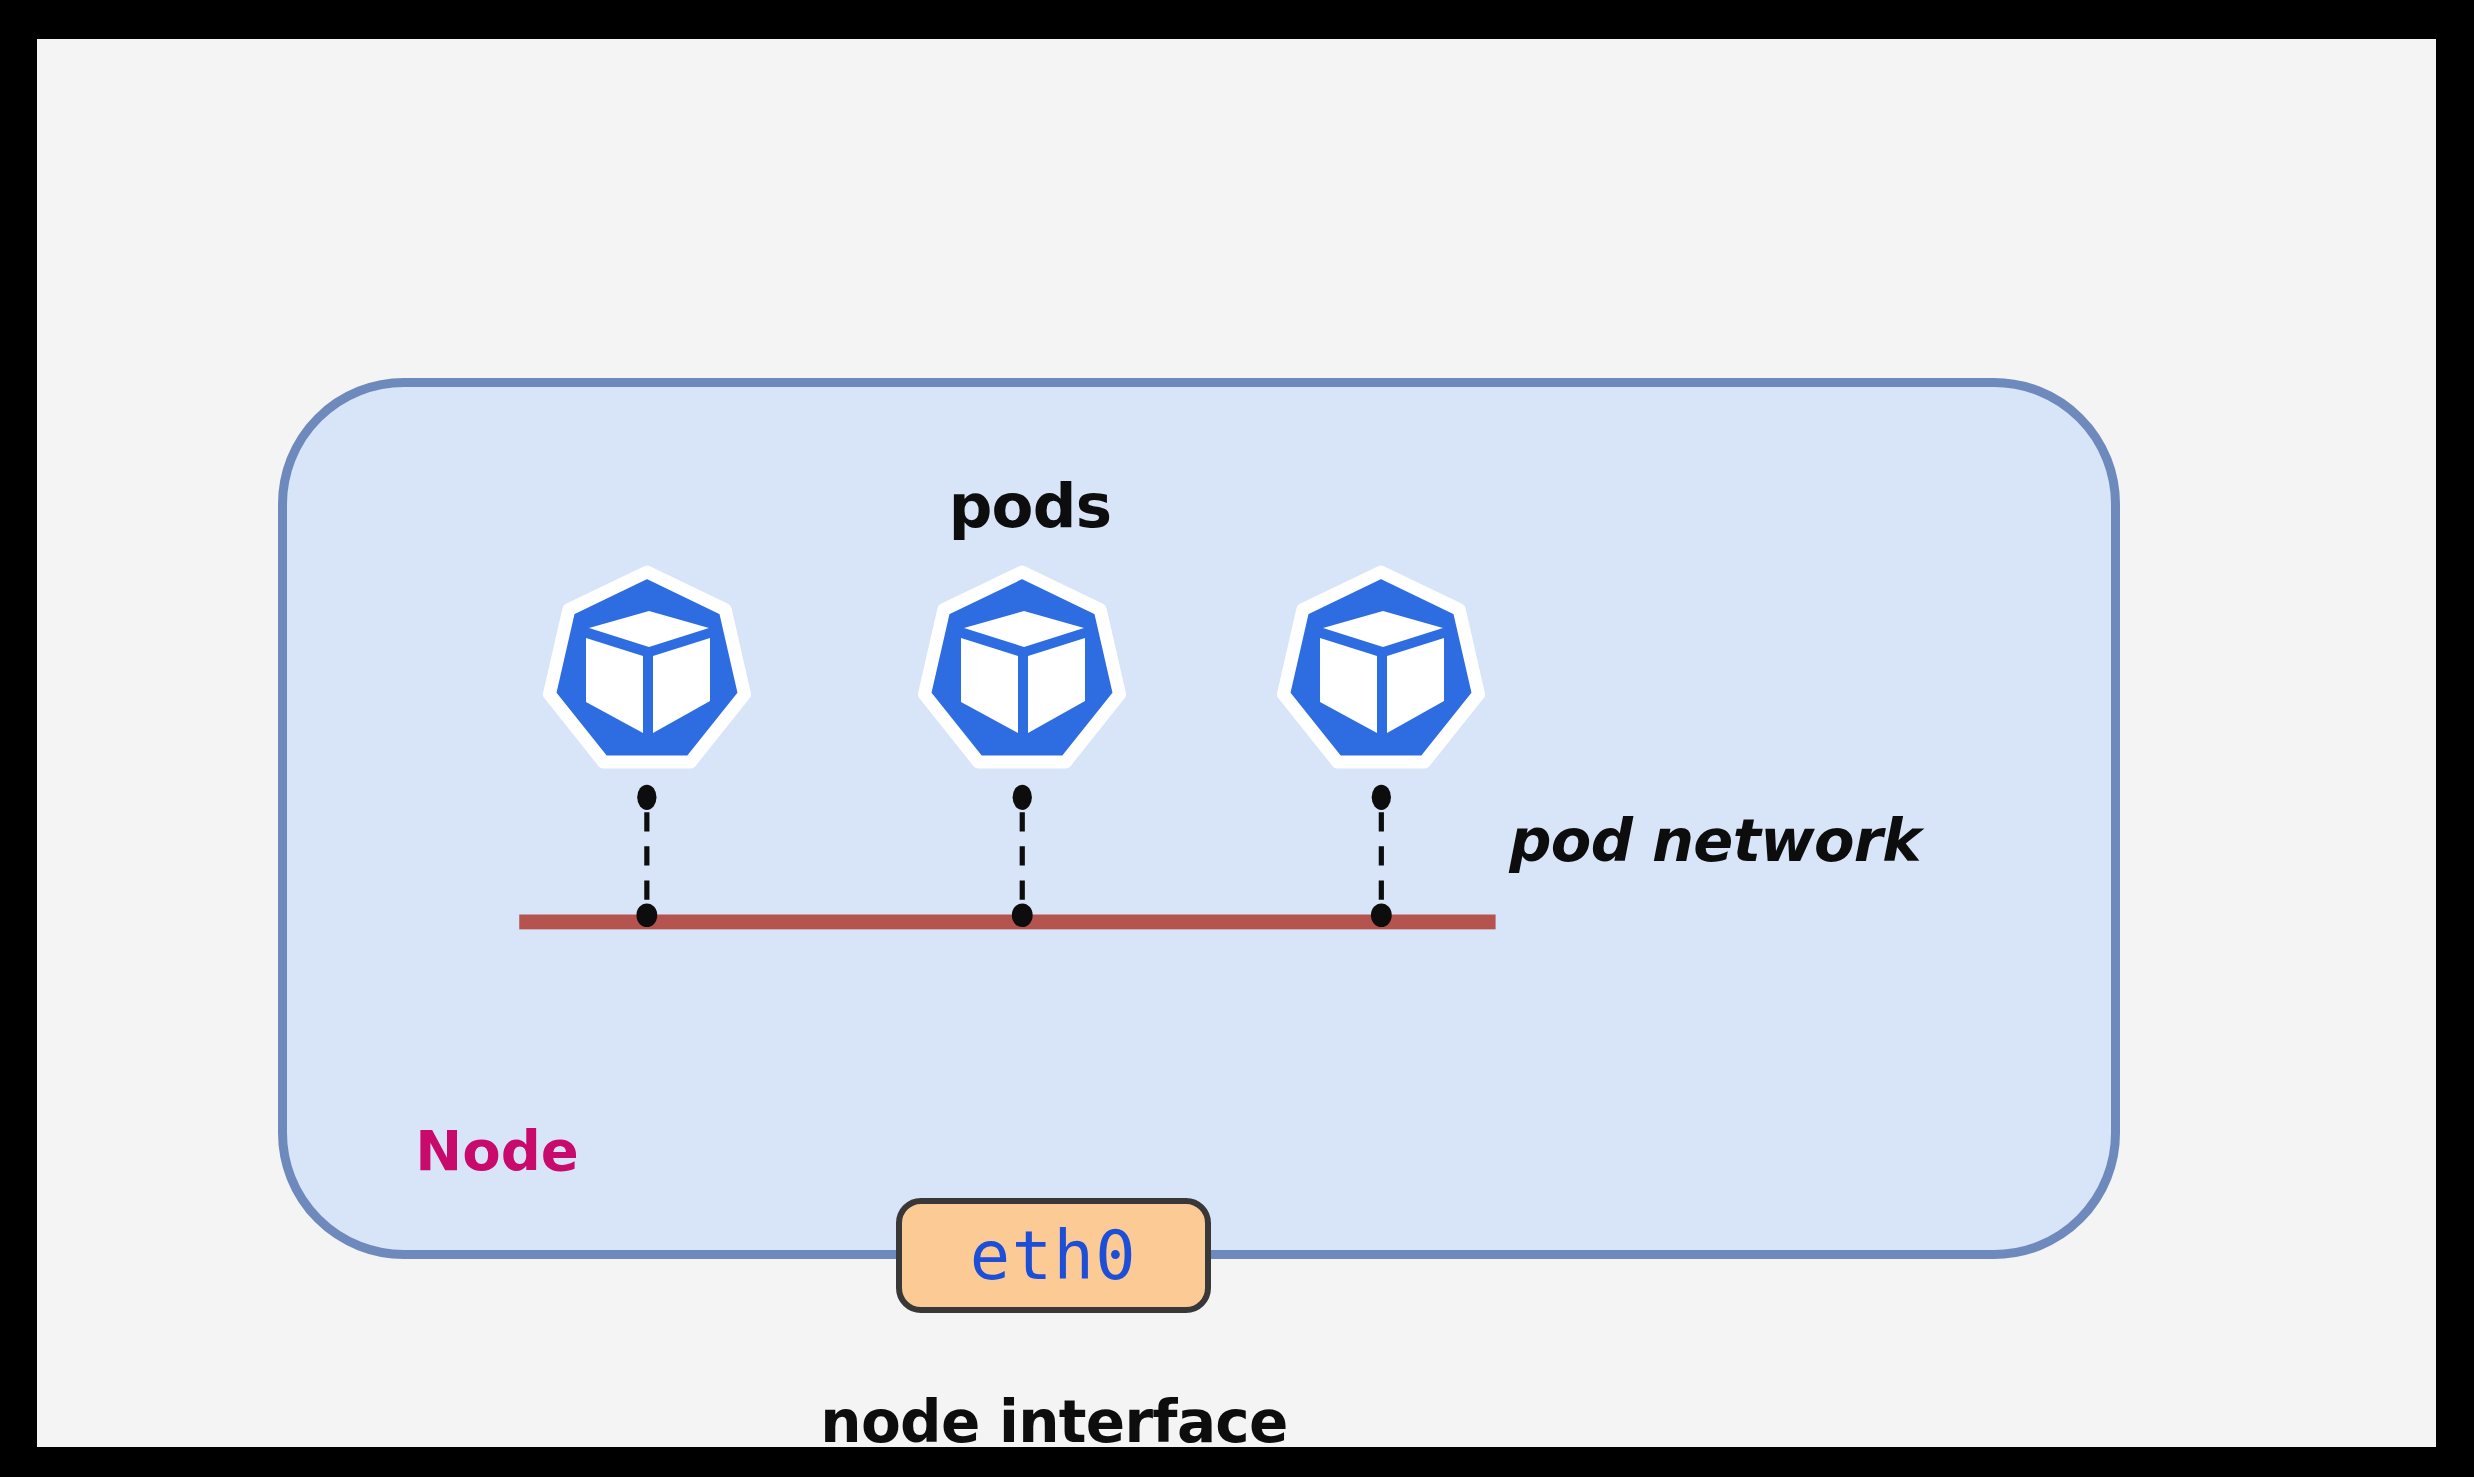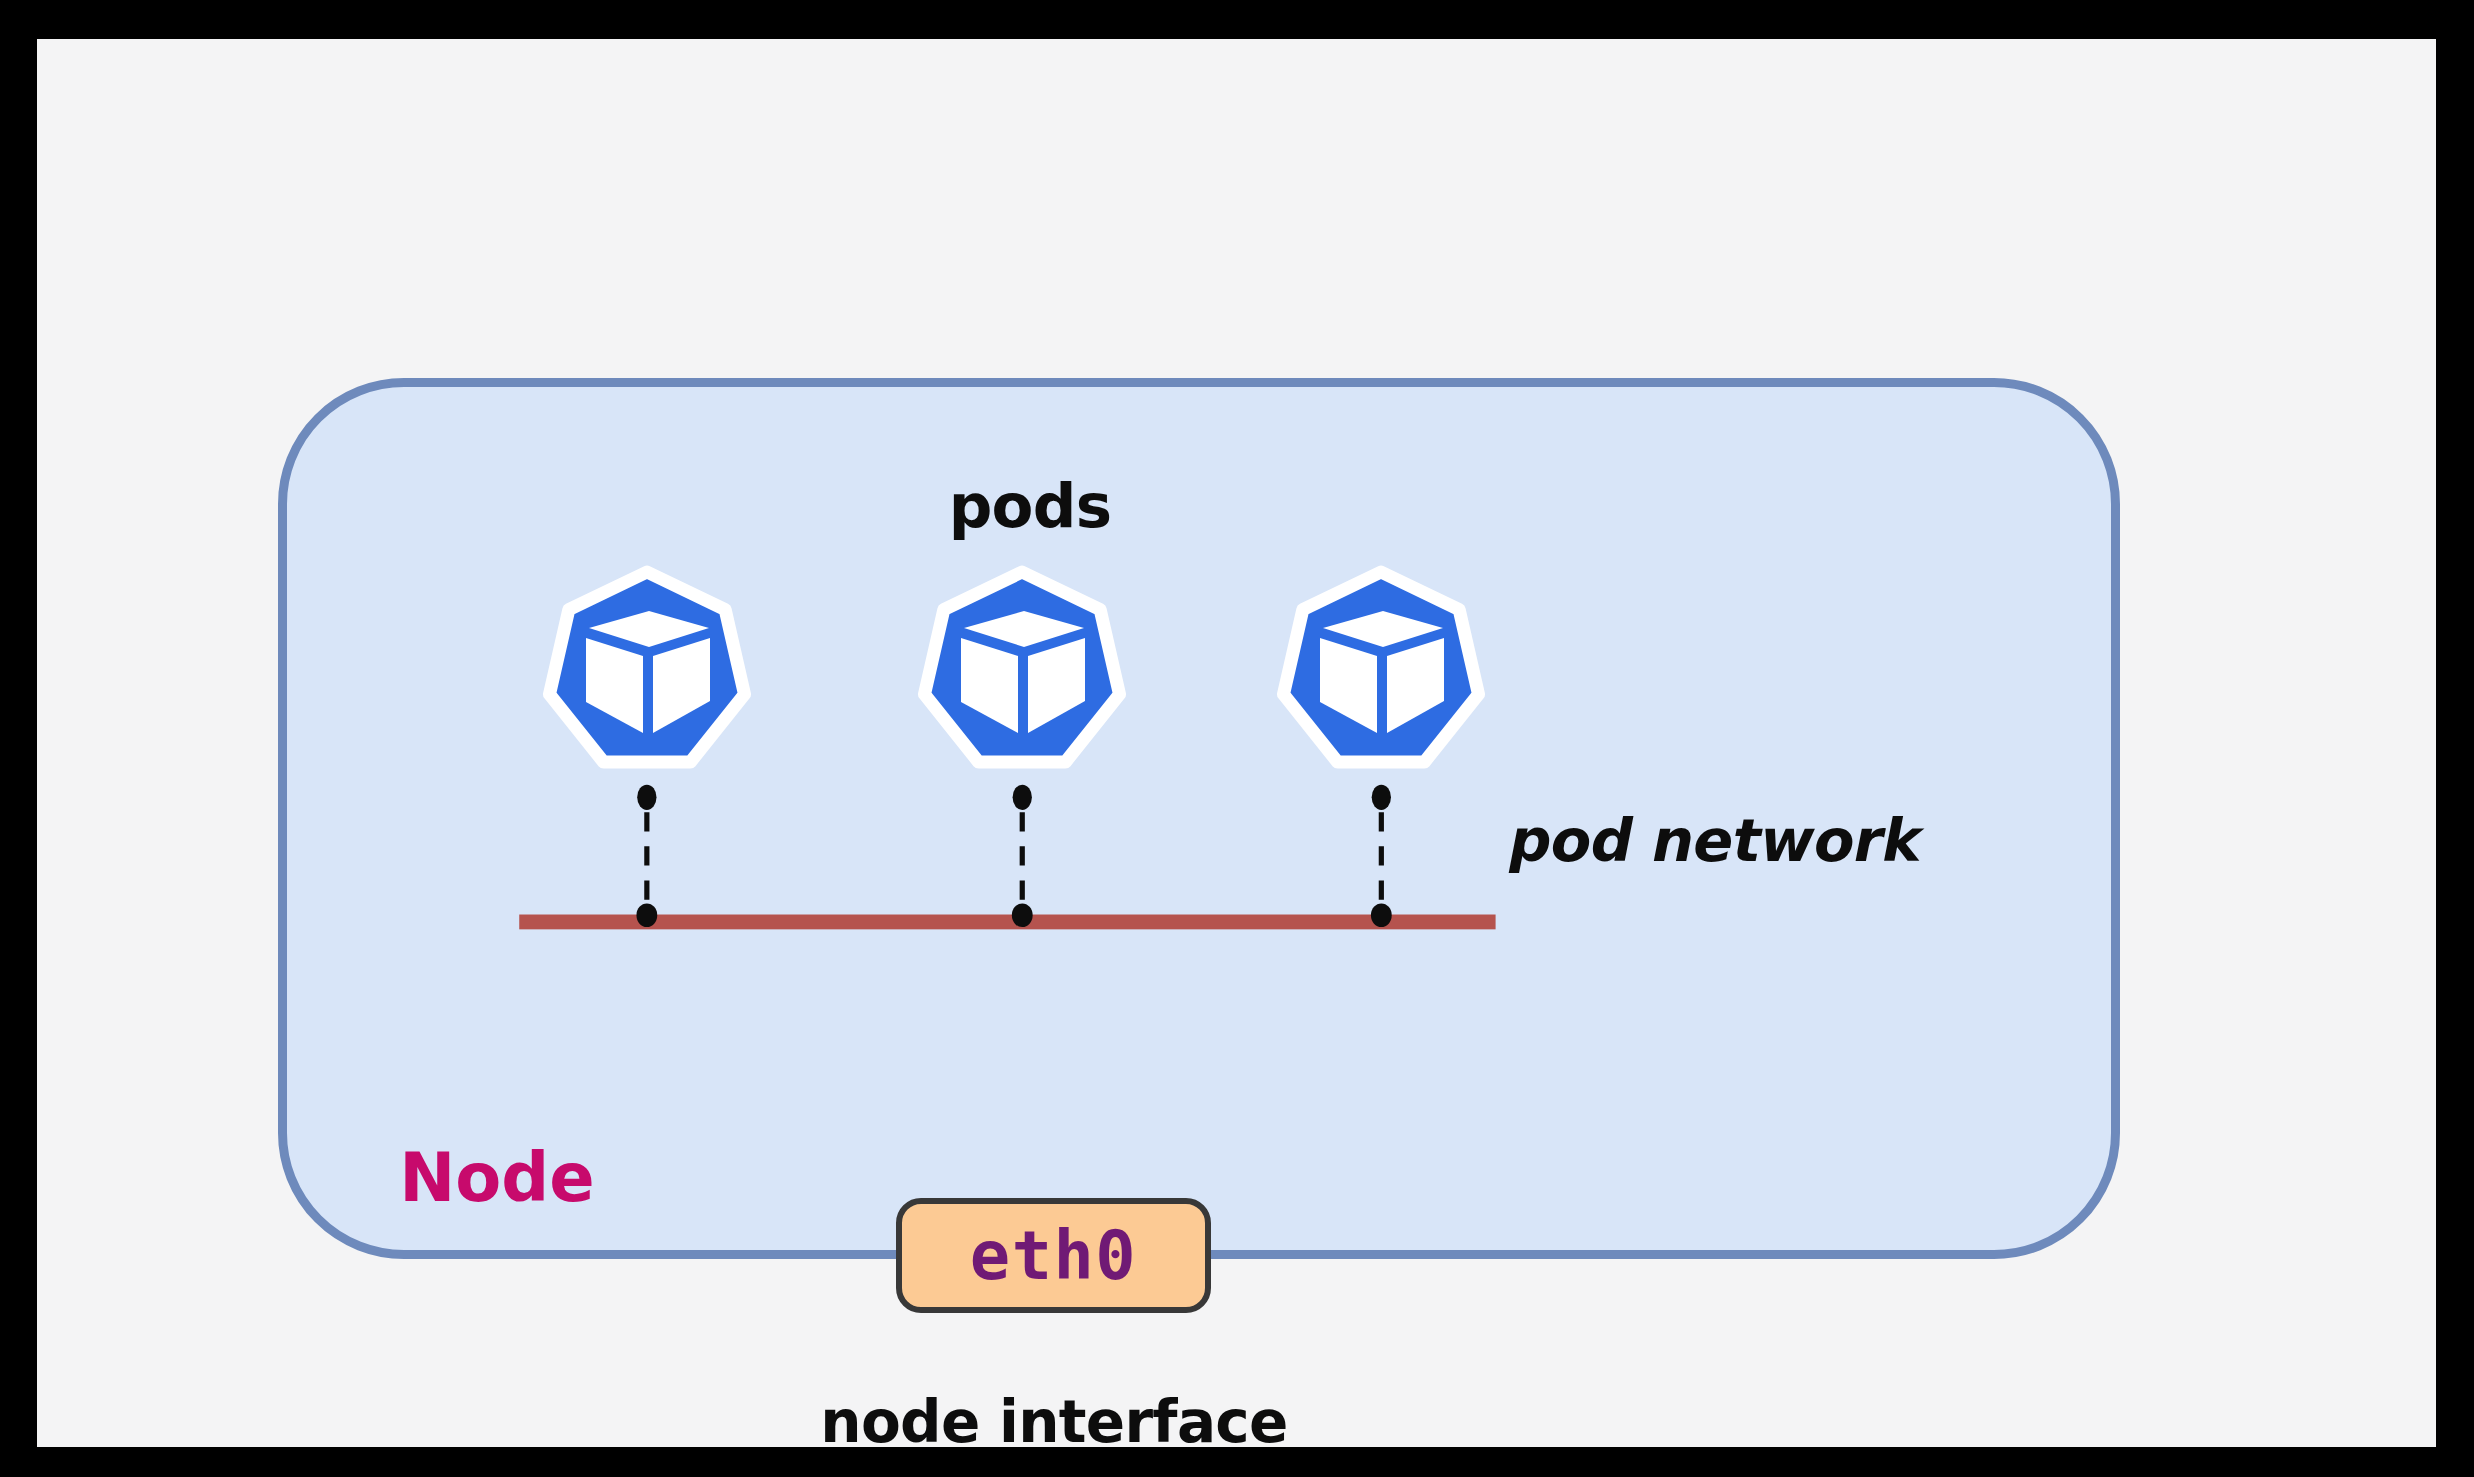--- a/index.html
+++ b/index.html
@@ -58,36 +58,36 @@
   .lbl{
     position:absolute;
     transform:translate(-50%,-50%);
     font-weight:bold;
     color:var(--text);
     white-space:nowrap;
     letter-spacing:-0.7px;
   }
   .lbl-pods{ left:993px; top:466px; font-size:61px; }
   .lbl-podnet{ left:1678px; top:801px; font-size:59px;font-style:italic; }
-  .lbl-node{ left:460px; top:1111px; font-size:67px; color:var(--node-label); letter-spacing:0;margin-top:28px; }
+  .lbl-node{ left:460px; top:1111px; font-size:56px; color:var(--node-label); letter-spacing:0; }
   .lbl-nodeif{ left:1017px; top:1383px; font-size:58px; }
   .eth0-box{
     position:absolute;
     left:859px; top:1159px;
     width:315px; height:115px;
     background:var(--eth0-fill);
     border:6px solid var(--eth0-border);
     border-radius:25px;
     display:flex; align-items:center; justify-content:center;
   }
   .eth0-text{
     font-family:"DejaVu Sans Mono","Liberation Mono",monospace;
-    font-weight:bold;
+    font-weight:normal;
     font-size:67px;
-    color:#701a75;
+    color:#1d4ed8;
     letter-spacing:1.5px;
   }
 </style>
 </head>
 <body>
 
 <div class="canvas">
 
   <div class="node-box"></div>
 

